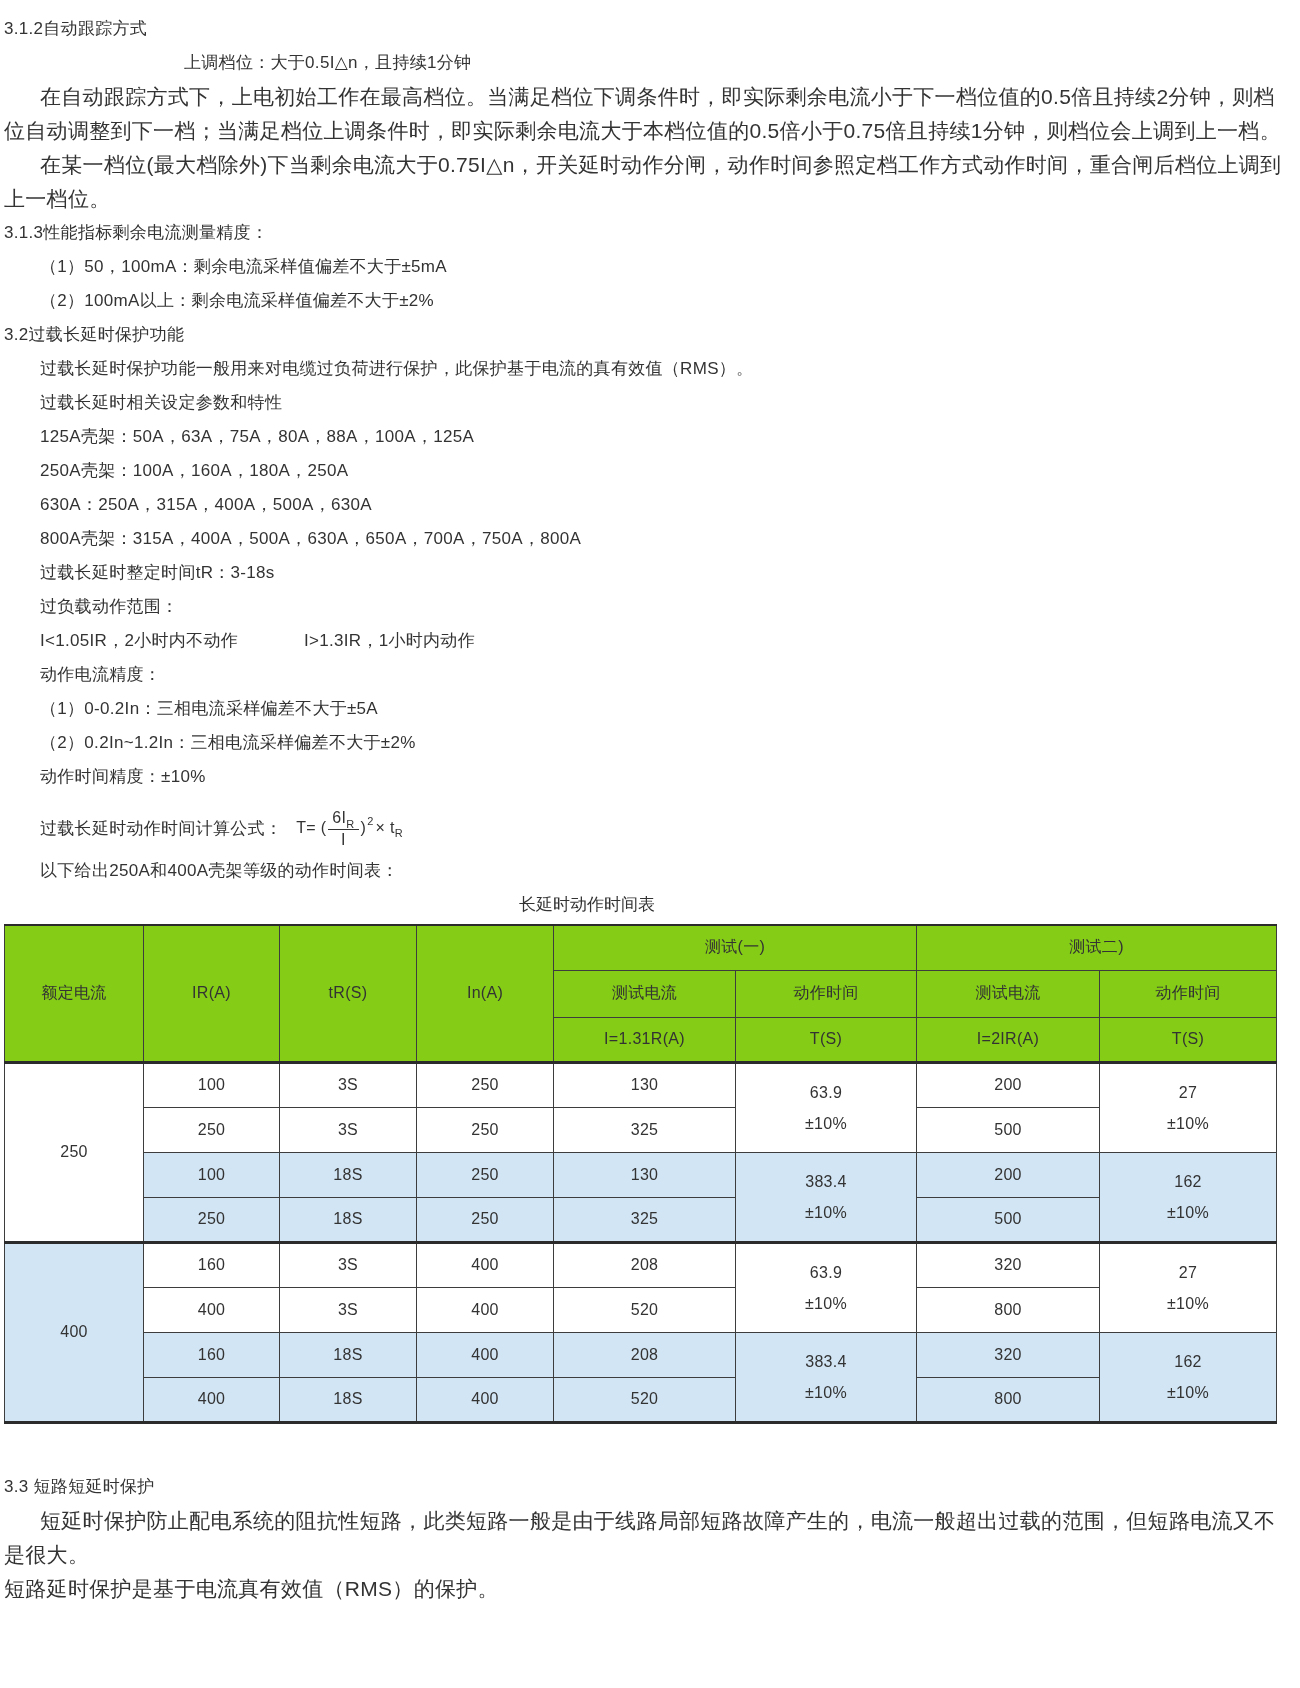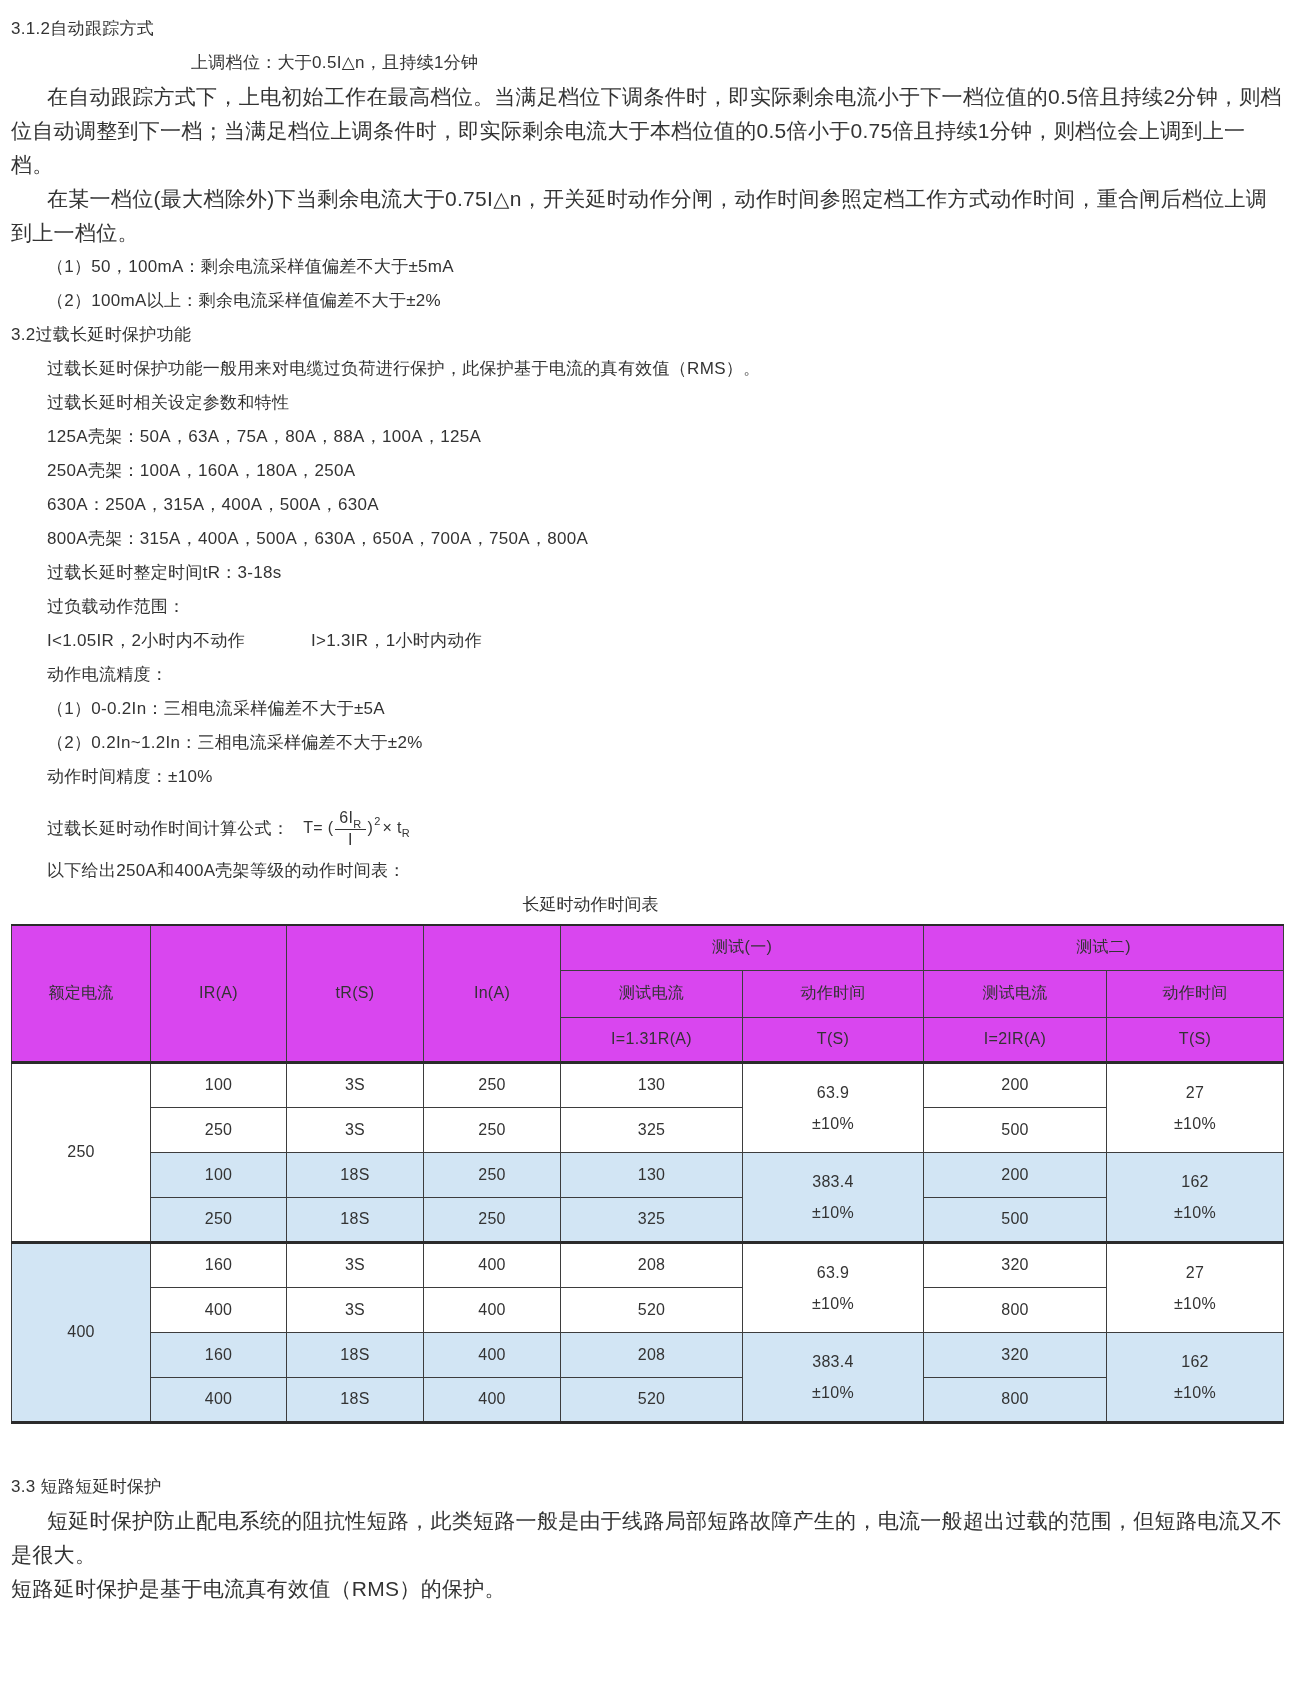--- a/index.html
+++ b/index.html
@@ -2,21 +2,21 @@
 <html><head>
 <meta charset="utf-8">
 <style>
   * { margin:0; padding:0; box-sizing:border-box; }
   html,body { background:#ffffff; }
   body {
     width:1300px; height:1688px;
     font-family:"Liberation Sans","DejaVu Sans",sans-serif;
     color:#333333; overflow:hidden;
   }
-  .page { padding:12px 14px 0 11px; }
+  .page { padding:12px 14px 0 4px; }
   .ln { font-size:17px; line-height:34px; white-space:nowrap; letter-spacing:0.3px; }
   .wrapln { font-size:21px; line-height:34px; letter-spacing:0.3px; }
   .ind1 { padding-left:36px; }
   .ind2 { padding-left:180px; }
   .para { text-indent:36px; }
   .gap-top { margin-top:16px; }
 
   
   .formula-line { display:flex; align-items:center; height:52px; font-size:17px; letter-spacing:0.3px;margin-top:8px; }
   .formula { display:inline-flex; align-items:center; font-size:16px; margin-left:14px; color:#333; }
@@ -29,21 +29,21 @@
   
   .tbl-title { text-align:center; font-size:17px; line-height:30px; margin-top:2px; transform:translateX(-58px); }
   table.dtable {
     border-collapse:collapse; width:1272px; table-layout:fixed; margin-top:4px;
     border:1px solid #3d3d3d; border-top:2px solid #2b2b2b; border-bottom:3px solid #2b2b2b;
   }
   .dtable th, .dtable td {
     border:1px solid #3d3d3d; text-align:center; vertical-align:middle;
     font-weight:normal; font-size:16px; color:#333; letter-spacing:0.3px;
   }
-  .dtable thead th { background:#d946ef; }
+  .dtable thead th { background:#84cc16; }
   .dtable thead tr.hr-a { height:45px; }
   .dtable thead tr.hr-b { height:47px; }
   .dtable thead tr.hr-c { height:45px; }
   .dtable tbody tr { height:45px; }
   .hbb { border-bottom:3px solid #2b2b2b !important; }
   .bb-thick { border-bottom:3px solid #2b2b2b !important; }
   tr.row-blue td { background:#d2e5f4; }
   tr.row-white td { background:#ffffff; }
   td.c-blue { background:#d2e5f4 !important; }
   td.c-white { background:#ffffff !important; }
@@ -56,20 +56,21 @@
 </head>
 <body>
 
 <div class="page">
 
   <div class="ln">3.1.2自动跟踪方式</div>
   <div class="ln ind2">上调档位：大于0.5I△n，且持续1分钟</div>
   <div class="wrapln para">在自动跟踪方式下，上电初始工作在最高档位。当满足档位下调条件时，即实际剩余电流小于下一档位值的0.5倍且持续2分钟，则档位自动调整到下一档；当满足档位上调条件时，即实际剩余电流大于本档位值的0.5倍小于0.75倍且持续1分钟，则档位会上调到上一档。</div>
   <div class="wrapln para">在某一档位(最大档除外)下当剩余电流大于0.75I△n，开关延时动作分闸，动作时间参照定档工作方式动作时间，重合闸后档位上调到上一档位。</div>
 
+  <div class="ln">3.1.3性能指标剩余电流测量精度：</div>
   <div class="ln ind1">（1）50，100mA：剩余电流采样值偏差不大于±5mA</div>
   <div class="ln ind1">（2）100mA以上：剩余电流采样值偏差不大于±2%</div>
 
   <div class="ln">3.2过载长延时保护功能</div>
   <div class="ln ind1">过载长延时保护功能一般用来对电缆过负荷进行保护，此保护基于电流的真有效值（RMS）。</div>
   <div class="ln ind1">过载长延时相关设定参数和特性</div>
   <div class="ln ind1">125A壳架：50A，63A，75A，80A，88A，100A，125A</div>
   <div class="ln ind1">250A壳架：100A，160A，180A，250A</div>
   <div class="ln ind1">630A：250A，315A，400A，500A，630A</div>
   <div class="ln ind1">800A壳架：315A，400A，500A，630A，650A，700A，750A，800A</div>

